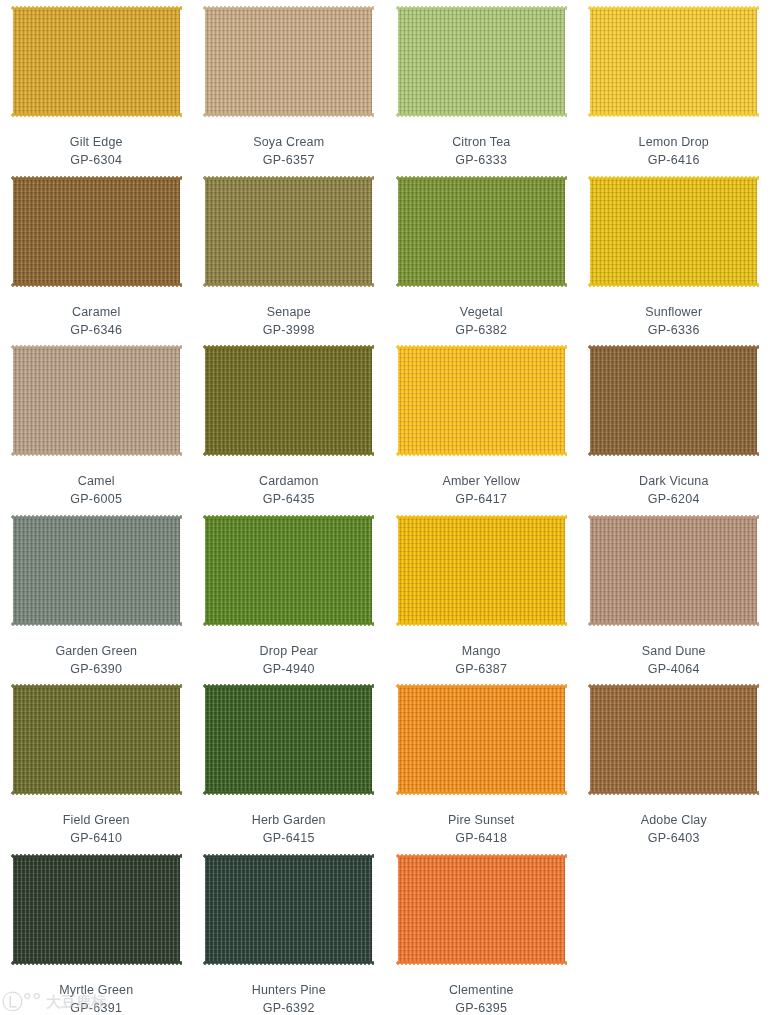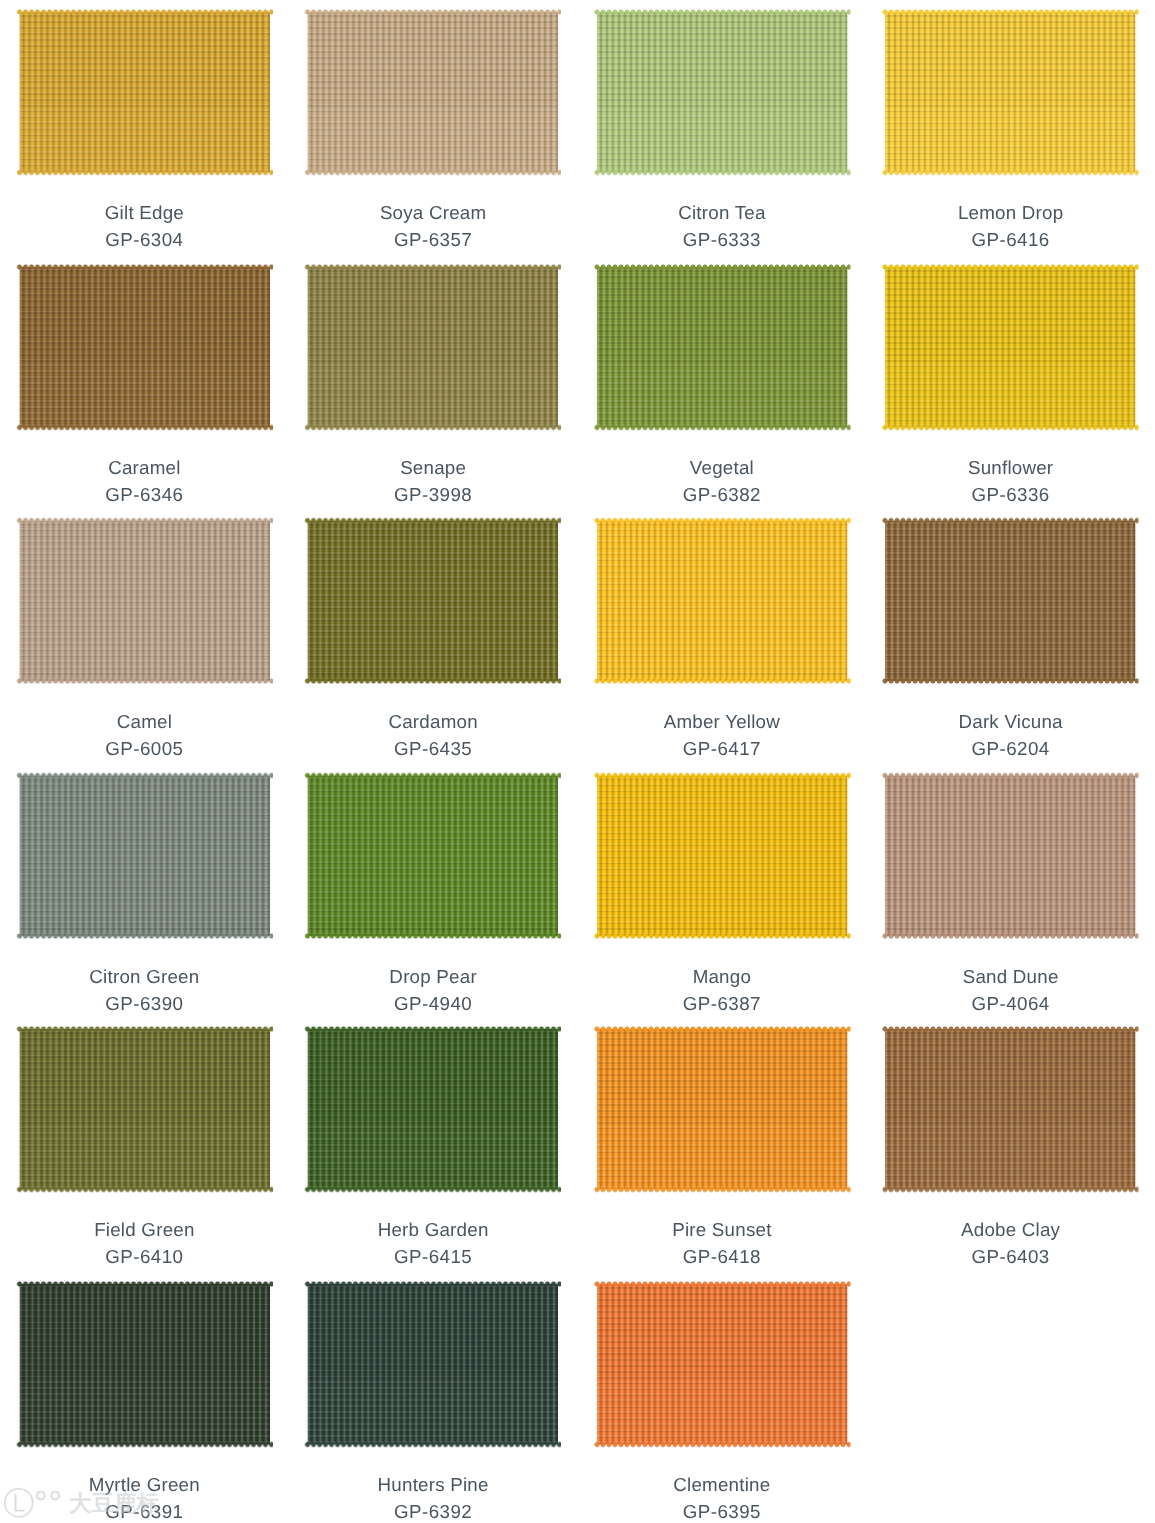--- a/index.html
+++ b/index.html
@@ -172,21 +172,21 @@
       <div class="swatch-name">Amber Yellow</div>
       <div class="swatch-code">GP-6417</div>
     </div>
     <div class="swatch-cell">
       <div class="swatch-chip" style="background-color: rgb(138, 100, 55); color: rgb(138, 100, 55);"></div>
       <div class="swatch-name">Dark Vicuna</div>
       <div class="swatch-code">GP-6204</div>
     </div>
     <div class="swatch-cell">
       <div class="swatch-chip" style="background-color: rgb(121, 133, 122); color: rgb(121, 133, 122);"></div>
-      <div class="swatch-name">Citron Green</div>
+      <div class="swatch-name">Garden Green</div>
       <div class="swatch-code">GP-6390</div>
     </div>
     <div class="swatch-cell">
       <div class="swatch-chip" style="background-color: rgb(90, 133, 34); color: rgb(90, 133, 34);"></div>
       <div class="swatch-name">Drop Pear</div>
       <div class="swatch-code">GP-4940</div>
     </div>
     <div class="swatch-cell">
       <div class="swatch-chip" style="background-color: rgb(242, 187, 9); color: rgb(242, 187, 9);"></div>
       <div class="swatch-name">Mango</div>

